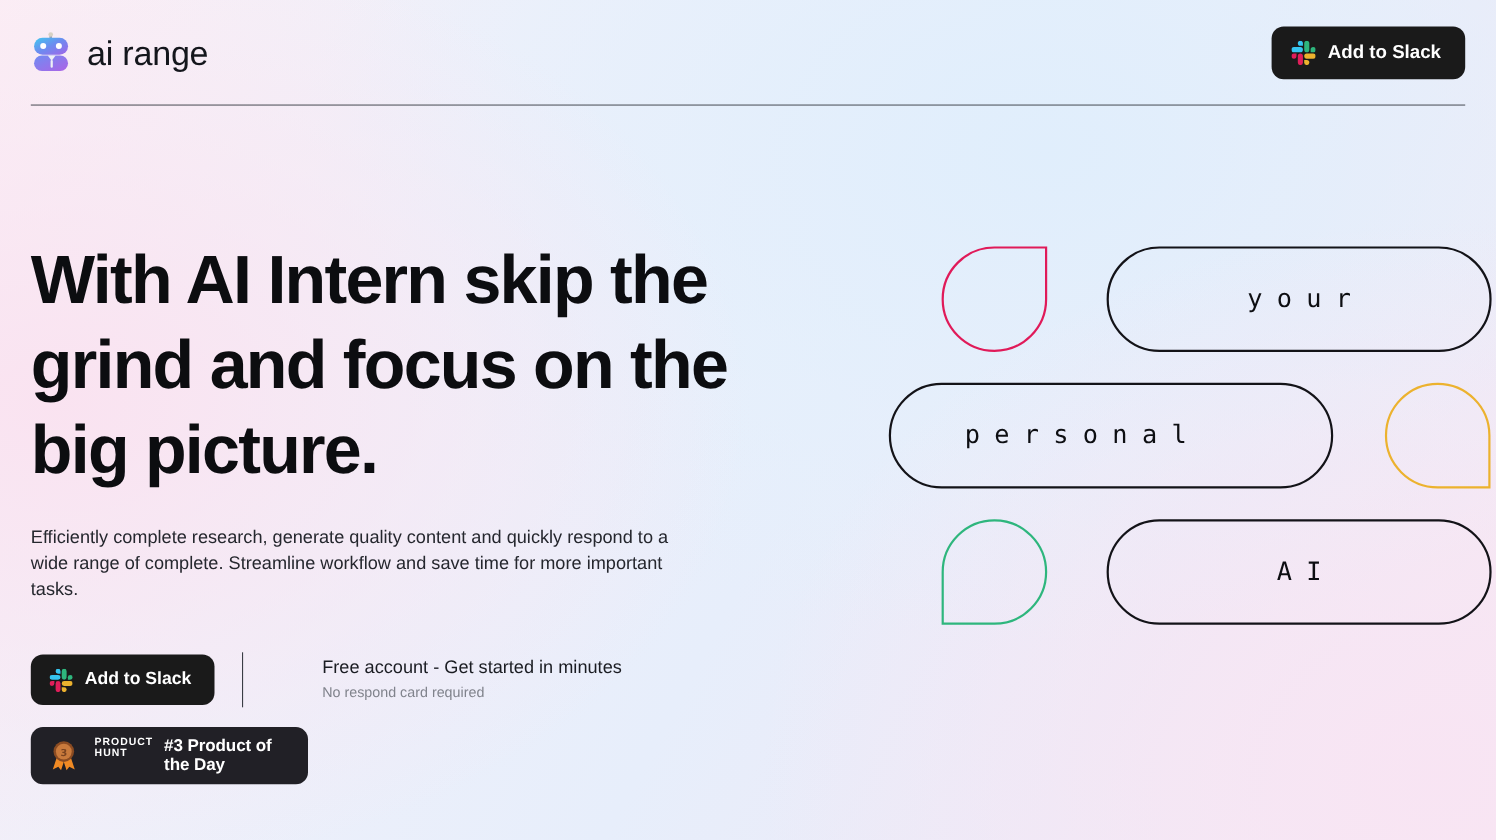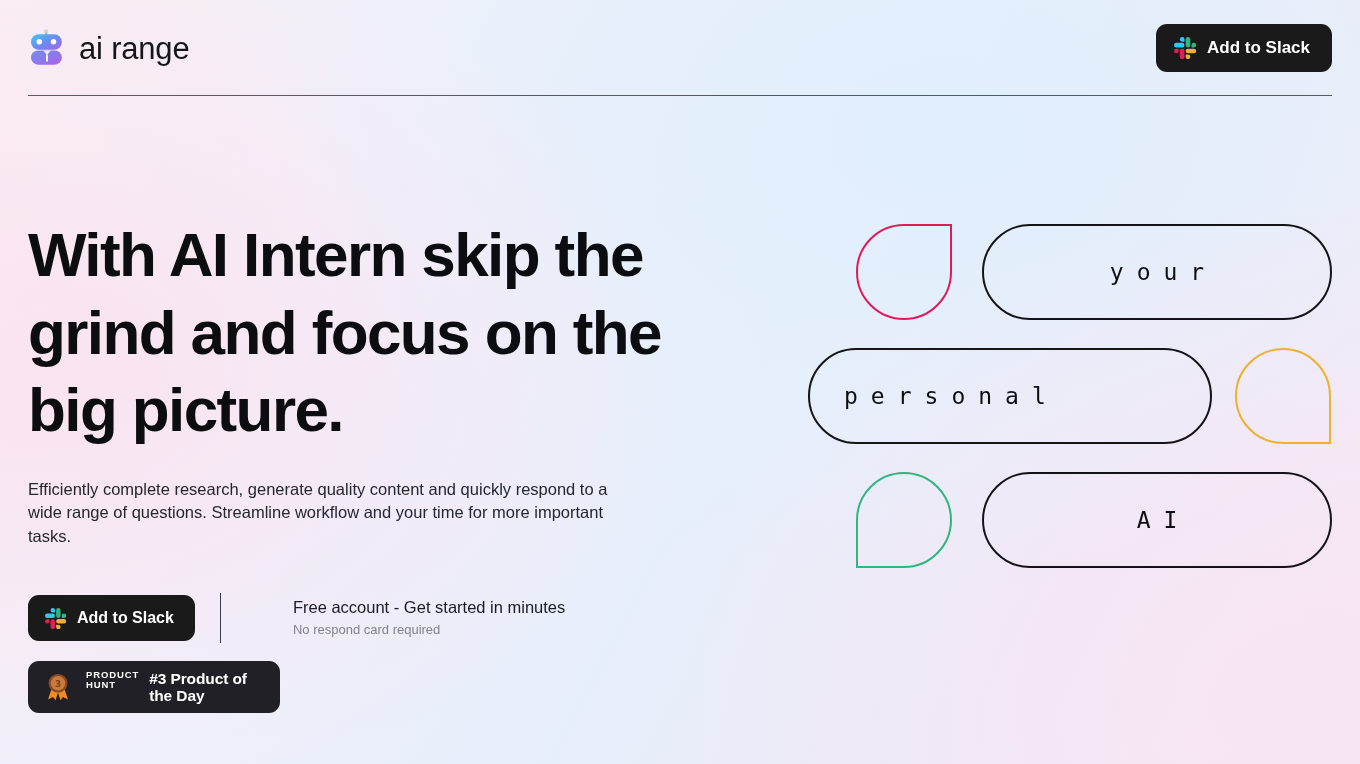--- a/index.html
+++ b/index.html
@@ -199,20 +199,21 @@
     top: 224px;
     width: 528px;
     height: 476px;
   }
 
   .art-row {
     position: absolute;
     display: flex;
     align-items: center;
     height: 96px;
+    gap: 24px;
   }
 
   .art-row.r1 { top: 0;   left: 48px;  }
   .art-row.r2 { top: 124px; left: 0;   }
   .art-row.r3 { top: 248px; left: 48px;}
   .art-row.r4 { top: 372px; left: 0;   }
 
   .pill {
     height: 96px;
     border: 2.1px solid #131318;
@@ -227,21 +228,21 @@
     font-size: 23px;
     font-weight: 500;
     color: #0d0e12;
     letter-spacing: 13px;
     white-space: nowrap;
   }
 
   .pill.centered { justify-content: center; }
   .pill.centered .pill-text { padding-left: 13px; }
   .pill.lead { justify-content: flex-start; }
-  .pill.lead .pill-text { padding-left: 34px; }
+  .pill.lead .pill-text { padding-left: 51px; margin-left: 16px; }
 
   .pill.w-your     { width: 350px; }
   .pill.w-personal { width: 404px; }
   .pill.w-ai       { width: 350px; }
   .pill.w-intern   { width: 404px; }
 
   
   .drop {
     width: 96px;
     height: 96px;
@@ -302,21 +303,21 @@
       <span>Add to Slack</span>
     </button>
   </header>
 
   <div class="header-divider"></div>
 
   <section class="hero-left">
 
     <h1 class="headline">With AI Intern skip the grind and focus on the big picture.</h1>
 
-    <p class="subcopy">Efficiently complete research, generate quality content and quickly respond to a wide range of questions. Streamline workflow and your time for more important tasks.</p>
+    <p class="subcopy">Efficiently complete research, generate quality content and quickly respond to a wide range of complete. Streamline workflow and save time for more important tasks.</p>
 
     <div class="cta-row">
       <button class="slack-btn hero-btn">
         <svg class="slack-mark" viewBox="0 0 122 122">
           <path d="M25.8 77.6a12.9 12.9 0 1 1-12.9-12.9h12.9v12.9z" fill="#E01E5A"></path>
           <path d="M32.3 77.6a12.9 12.9 0 0 1 25.8 0v32.3a12.9 12.9 0 1 1-25.8 0V77.6z" fill="#E01E5A"></path>
           <path d="M45.2 25.8a12.9 12.9 0 1 1 12.9-12.9v12.9H45.2z" fill="#36C5F0"></path>
           <path d="M45.2 32.3a12.9 12.9 0 0 1 0 25.8H12.9a12.9 12.9 0 0 1 0-25.8h32.3z" fill="#36C5F0"></path>
           <path d="M96.9 45.2a12.9 12.9 0 1 1 12.9 12.9H96.9V45.2z" fill="#2EB67D"></path>
           <path d="M90.4 45.2a12.9 12.9 0 0 1-25.8 0V12.9a12.9 12.9 0 0 1 25.8 0v32.3z" fill="#2EB67D"></path>

